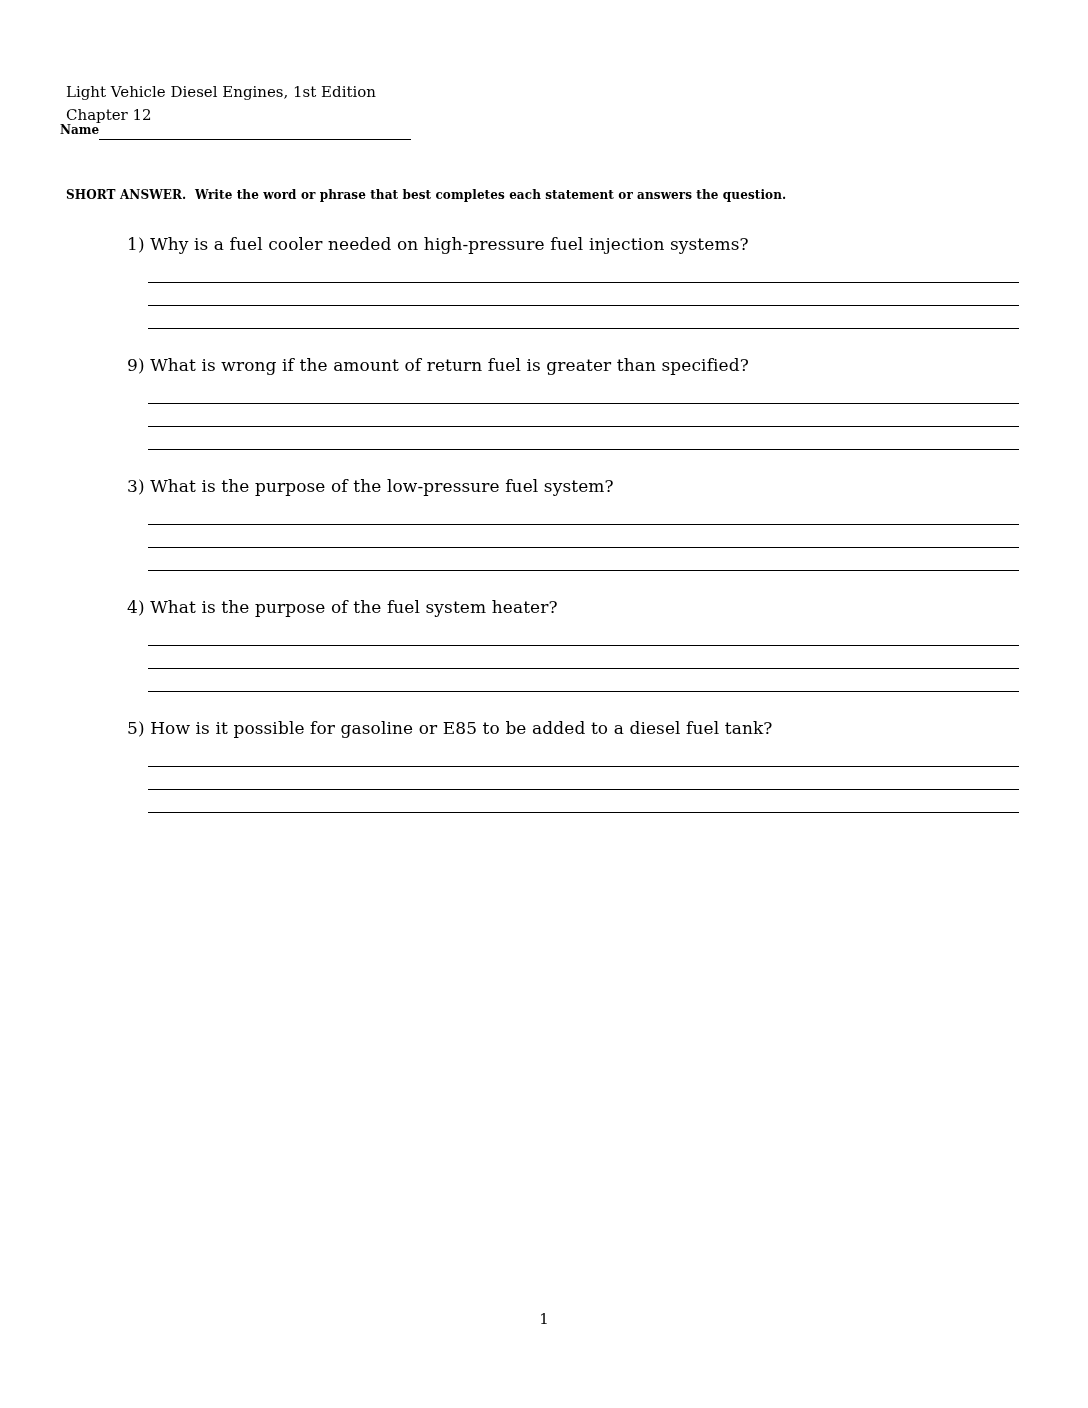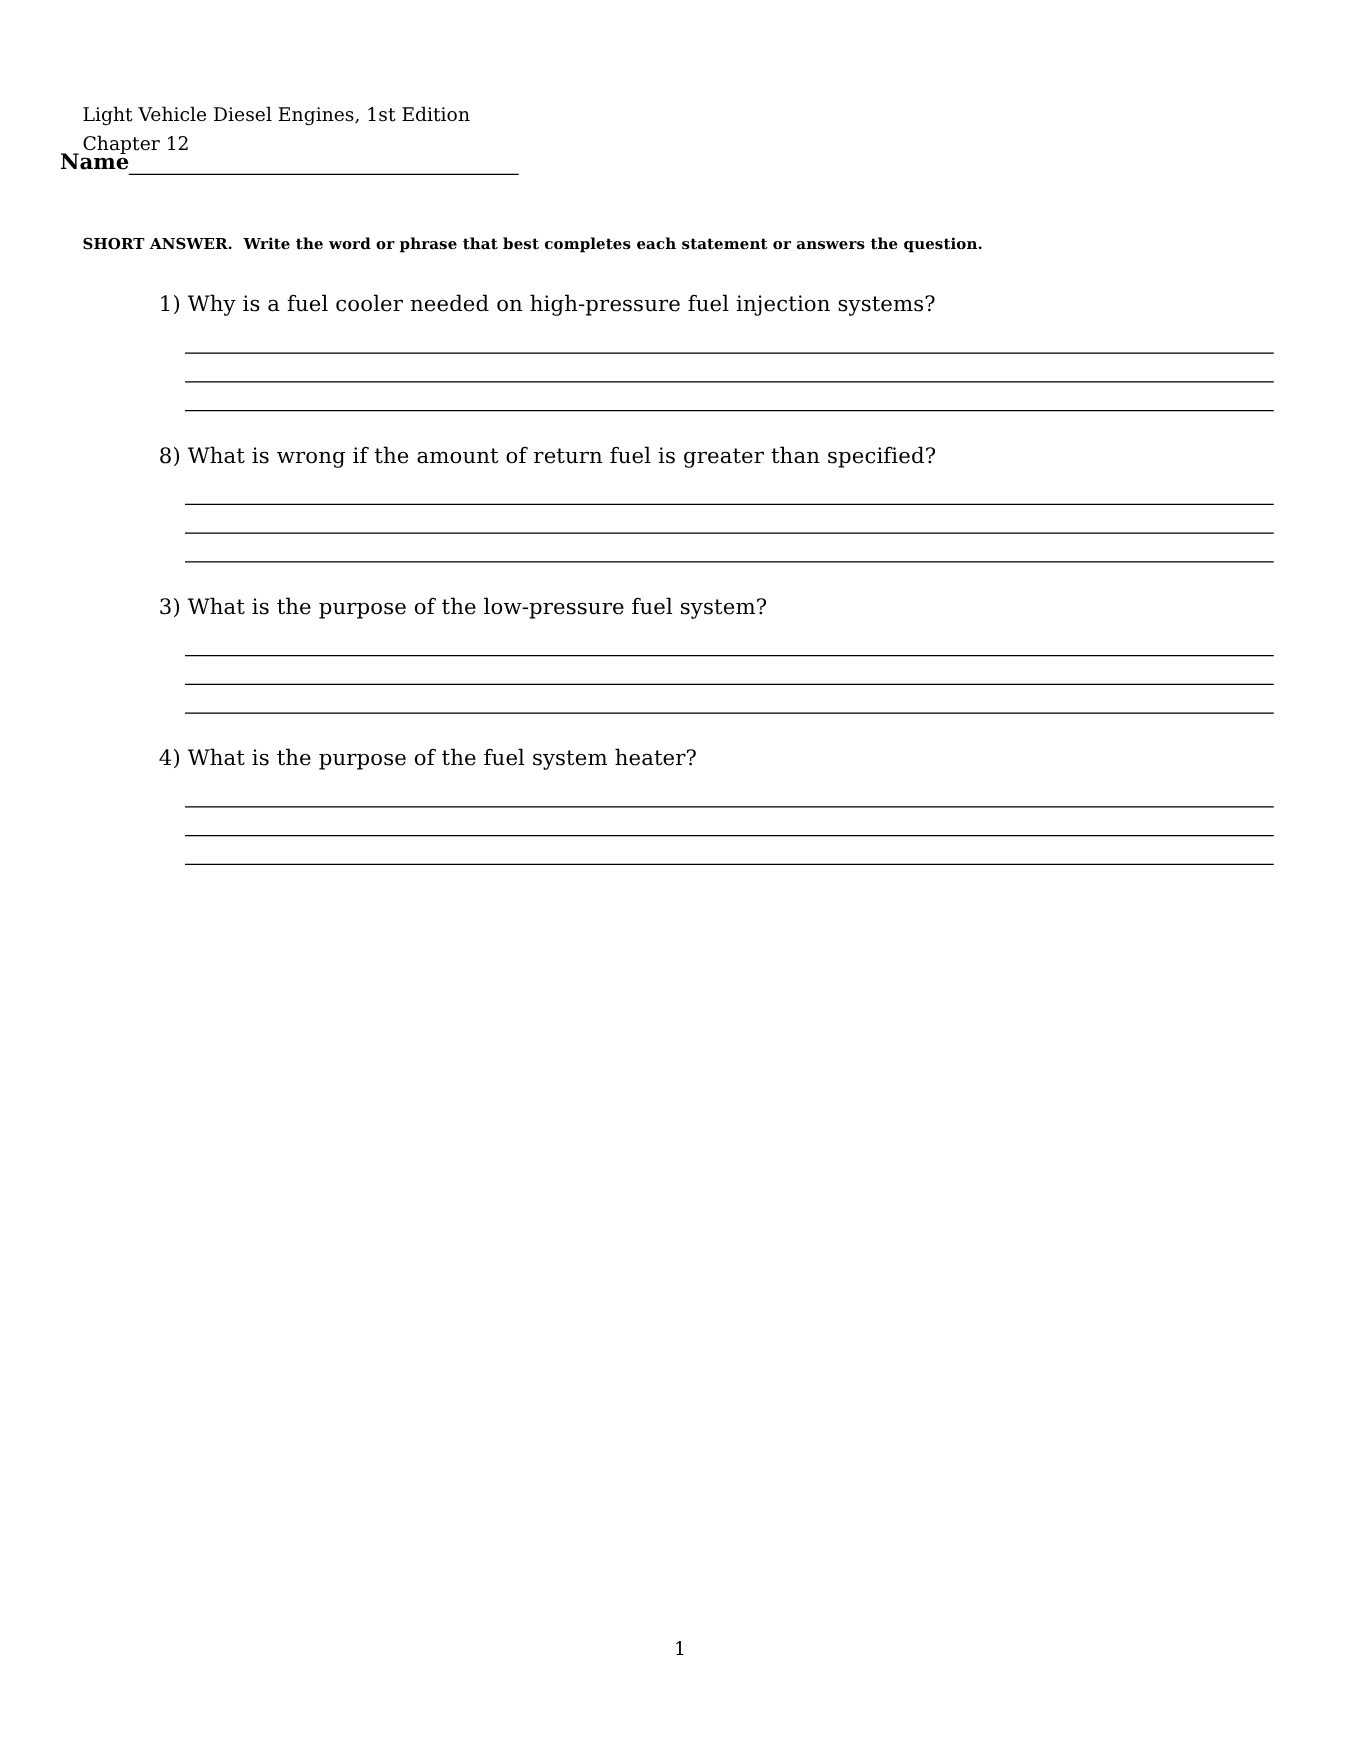--- a/index.html
+++ b/index.html
@@ -21,23 +21,23 @@
   .doc-header {
     position: absolute;
     left: 66px;
     top: 64px;
     font-size: 15px;
     line-height: 1.5;
     margin-top: 17px;
   }
   .name-row {
     position: absolute;
-    left: 48px;
+    left: 60px;
     top: 120px;
-    font-size: 17px;
+    font-size: 12px;
     display: flex;
     align-items: flex-end;
   }
   .name-label {
     font-weight: 600;
     line-height: 20px;
   }
   .name-underline {
     display: inline-block;
     width: 312px;
@@ -108,21 +108,21 @@
   <div class="question-section q1">
     <div class="question-text">1) Why is a fuel cooler needed on high-pressure fuel injection systems?</div>
     <div class="answer-lines">
       <div class="answer-line"></div>
       <div class="answer-line"></div>
       <div class="answer-line"></div>
     </div>
   </div>
 
   <div class="question-section q2">
-    <div class="question-text">8) What is wrong if the amount of return fuel is greater than specified?</div>
+    <div class="question-text">9) What is wrong if the amount of return fuel is greater than specified?</div>
     <div class="answer-lines">
       <div class="answer-line"></div>
       <div class="answer-line"></div>
       <div class="answer-line"></div>
     </div>
   </div>
 
   <div class="question-section q3">
     <div class="question-text">3) What is the purpose of the low-pressure fuel system?</div>
     <div class="answer-lines">
@@ -134,16 +134,24 @@
 
   <div class="question-section q4">
     <div class="question-text">4) What is the purpose of the fuel system heater?</div>
     <div class="answer-lines">
       <div class="answer-line"></div>
       <div class="answer-line"></div>
       <div class="answer-line"></div>
     </div>
   </div>
 
+  <div class="question-section q5">
+    <div class="question-text">5) How is it possible for gasoline or E85 to be added to a diesel fuel tank?</div>
+    <div class="answer-lines">
+      <div class="answer-line"></div>
+      <div class="answer-line"></div>
+      <div class="answer-line"></div>
+    </div>
+  </div>
 
   <div class="page-number">1</div>
 
 </div>
 
 </body></html>

